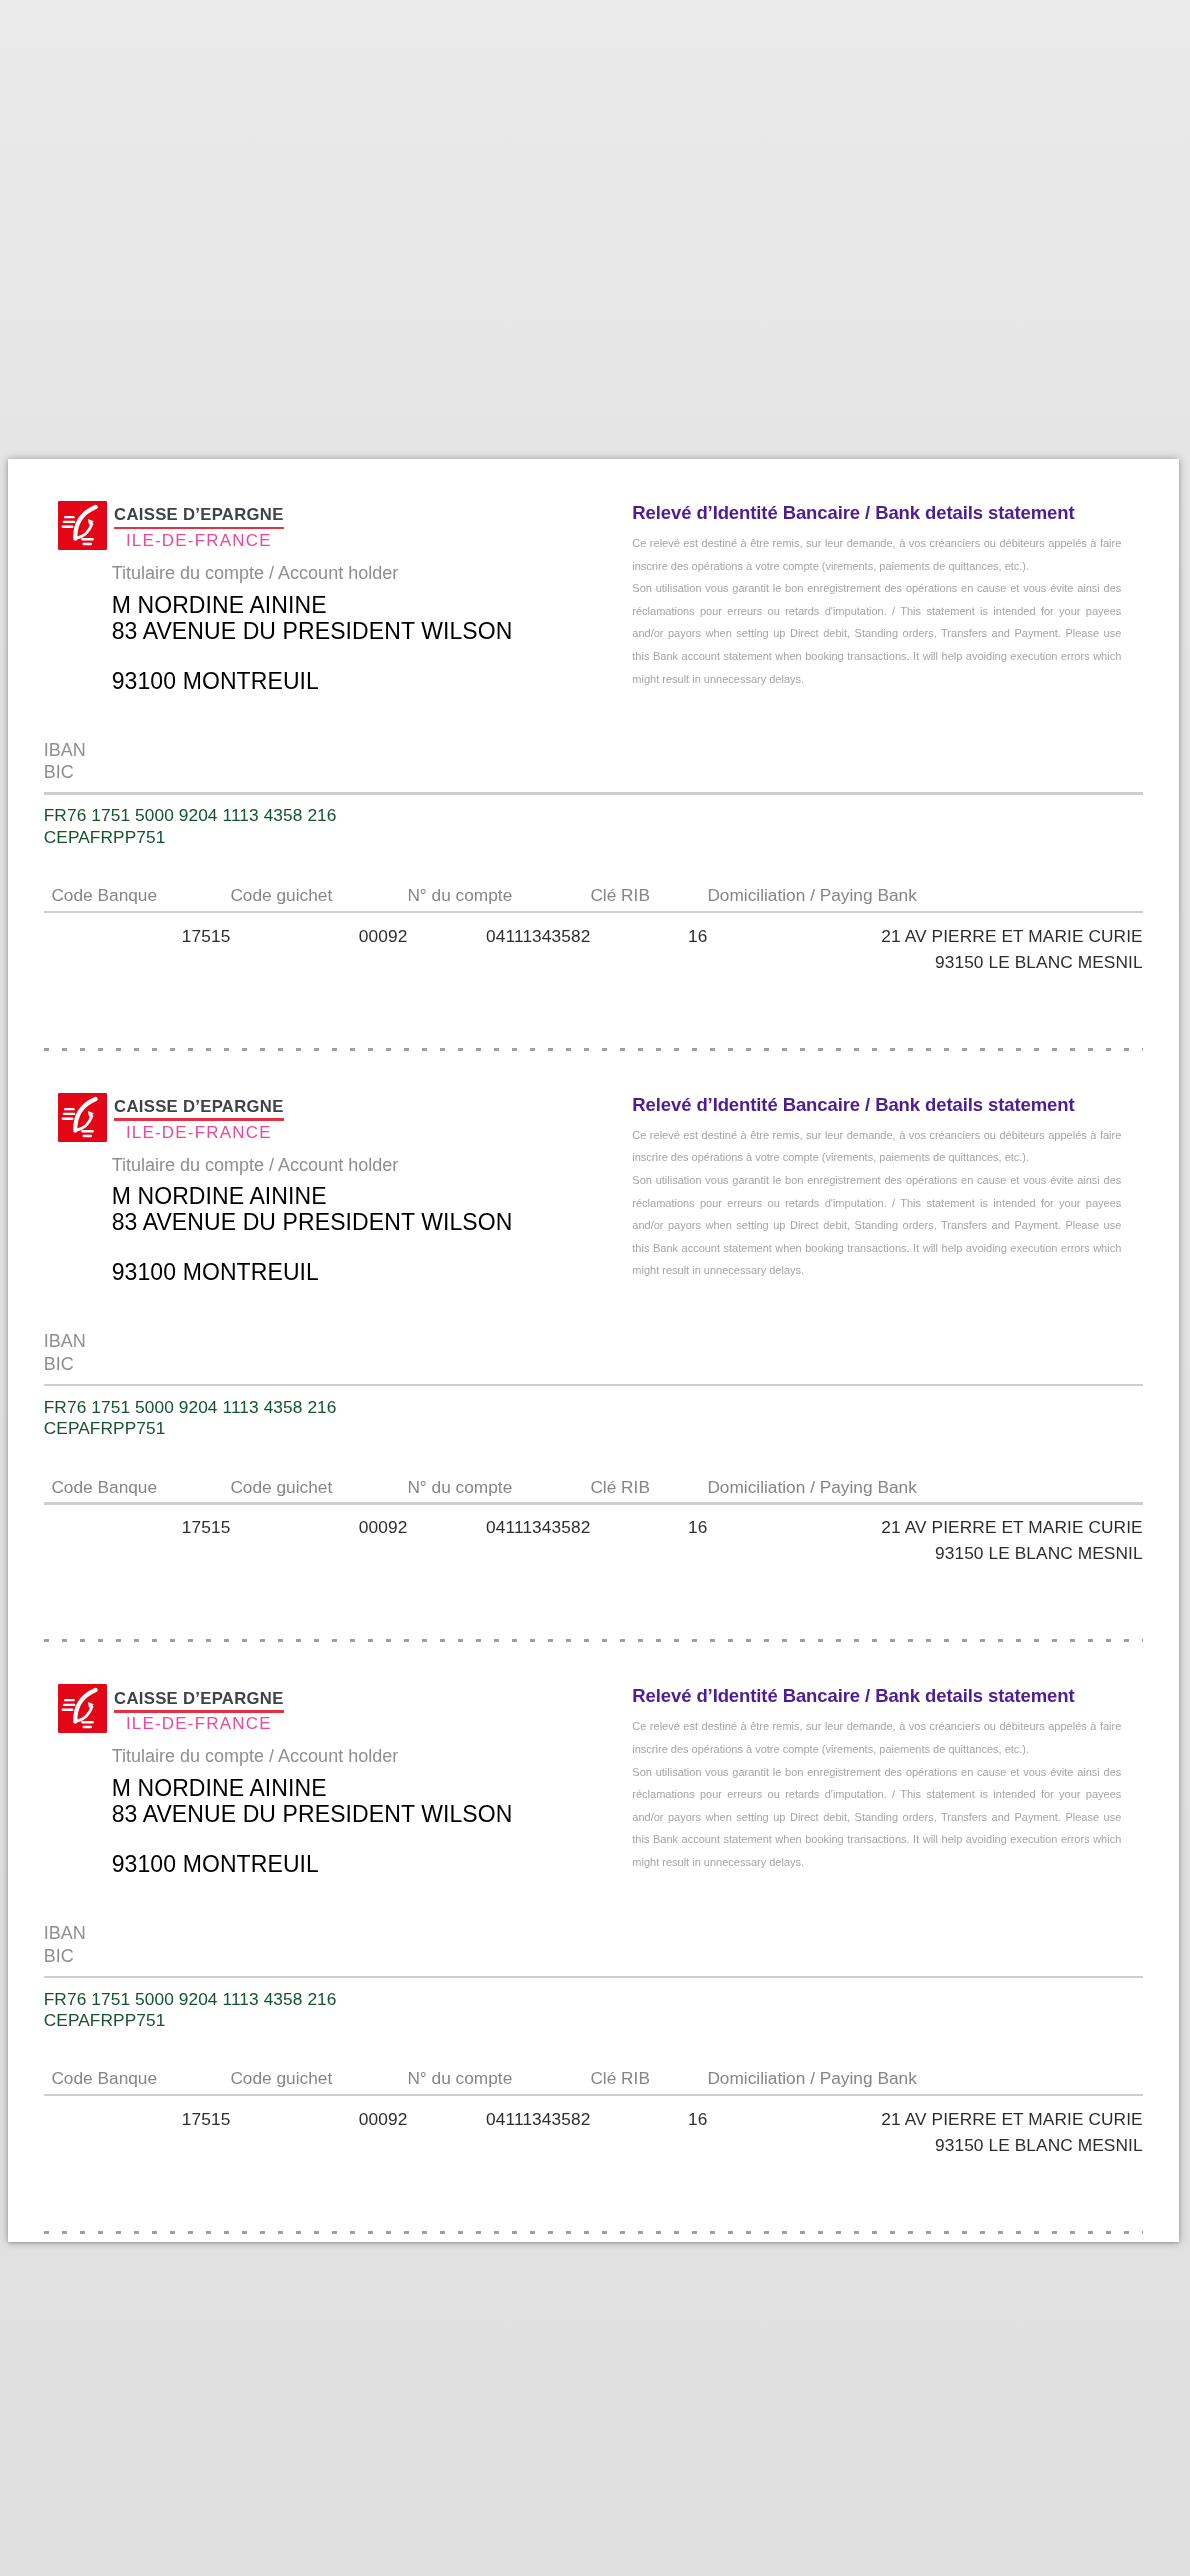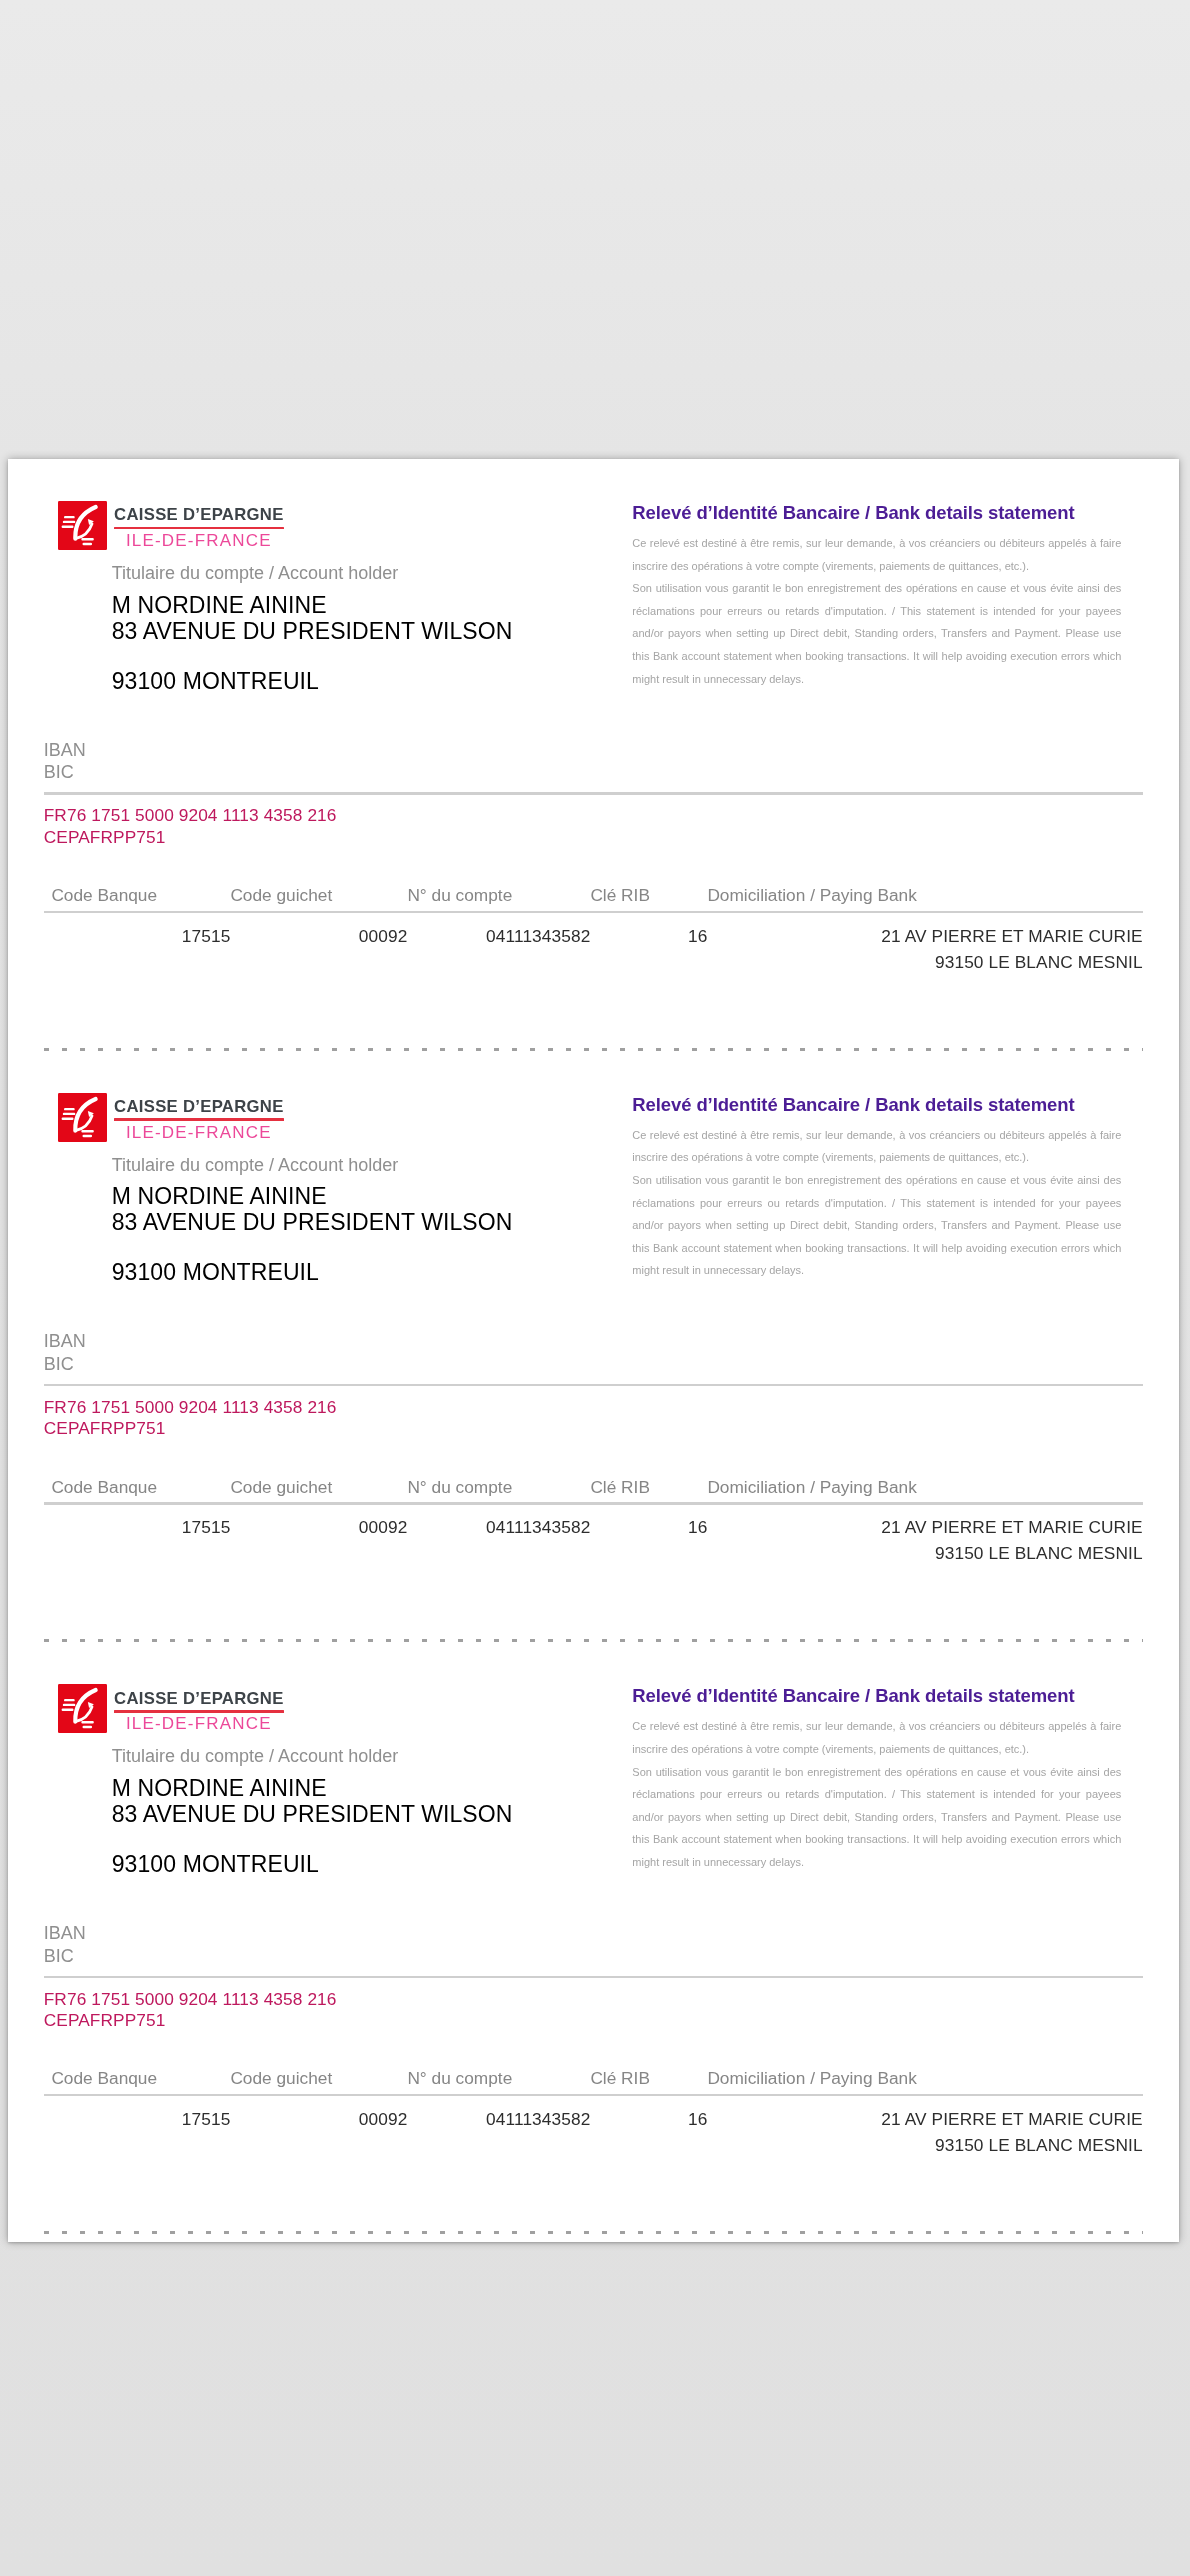--- a/index.html
+++ b/index.html
@@ -68,21 +68,21 @@
     line-height: 22.6px;
     text-align: justify;
   }
   
   .label-row, .value-row { display: flex; flex-direction: column; }
   .label-row { margin-top: 4.8px; }
   .cell-left { width: 438px; flex: 0 0 auto; }
   .lab { font-size: 18px; color: #8f8f8f; line-height: 22.6px; }
   .rule { height: 2.4px; background: #cfcfcf; margin-top: 8.3px; }
   .value-row { margin-top: 10.7px; }
-  .val { font-size: 17.3px; color: #be185d; line-height: 21.4px; letter-spacing: 0.1px; }
+  .val { font-size: 17.3px; color: #14532d; line-height: 21.4px; letter-spacing: 0.1px; }
   
   .grid {
     display: grid;
     grid-template-columns: 179px 177px 183px 117px auto;
     padding-left: 7.7px;
   }
   .grid.hdr { margin-top: 37px; }
   .hdr .th { font-size: 17.3px; color: #868686; line-height: 21.4px; }
   .grid.rows { margin-top: 9.5px; }
   .rows .td { font-size: 17.3px; color: #2d2d2d; line-height: 26px; letter-spacing: 0.1px; text-align: right; }

